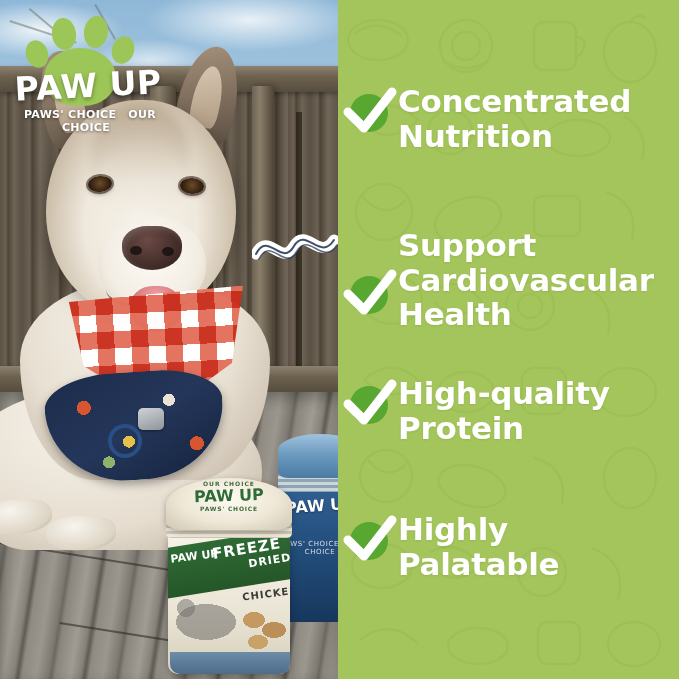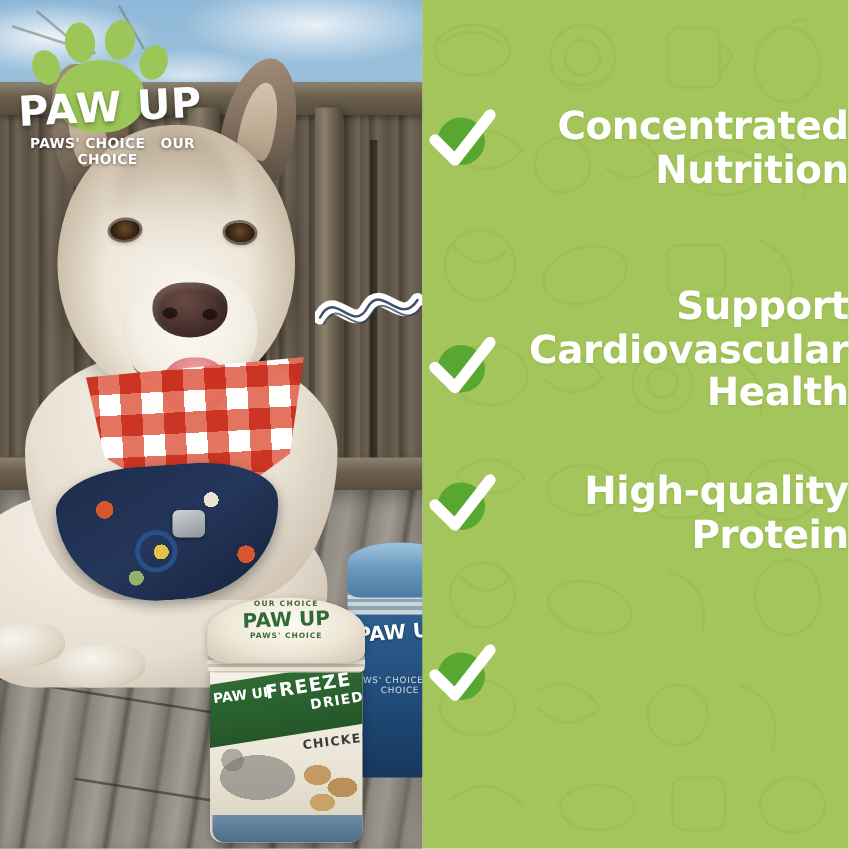--- a/index.html
+++ b/index.html
@@ -336,21 +336,20 @@
     position:absolute;left:66px;top:122px;
     font-family:"DejaVu Sans",sans-serif;font-size:6px;color:#444;text-align:center;
   }
 
   
   .panel{
     position:relative;
     flex:0 0 341px;width:341px;height:679px;
     background:#a4c55b;
     overflow:hidden;
-    text-align:right;
   }
   .pattern{
     position:absolute;inset:0;
     opacity:.30;
   }
   .bullets{
     position:absolute;left:0;top:0;width:341px;height:679px;
   }
   .bullet{
     position:absolute;left:4px;width:337px;
@@ -571,29 +570,33 @@
       </div>
 
       <div class="bullet" style="top:374px;">
         <div class="check">
           <div class="check-circle"></div>
           <svg class="check-mark" viewBox="0 0 56 56">
             <path d="M6 28 L22 44 L50 8" stroke="#ffffff" stroke-width="9" fill="none" stroke-linecap="round" stroke-linejoin="round"></path>
           </svg>
         </div>
         <div class="btext">
-          <span style="white-space: pre-line; margin-left: 13px;">High-quality
+          <span style="white-space: pre-line;">High-quality
 Protein</span>
         </div>
       </div>
 
       <div class="bullet" style="top:510px;">
         <div class="check">
           <div class="check-circle"></div>
           <svg class="check-mark" viewBox="0 0 56 56">
             <path d="M6 28 L22 44 L50 8" stroke="#ffffff" stroke-width="9" fill="none" stroke-linecap="round" stroke-linejoin="round"></path>
           </svg>
         </div>
+        <div class="btext">
+          <span style="white-space: pre-line;">Highly
+Palatable</span>
+        </div>
       </div>
 
     </div>
   </div>
 </div>
 
 </body></html>

